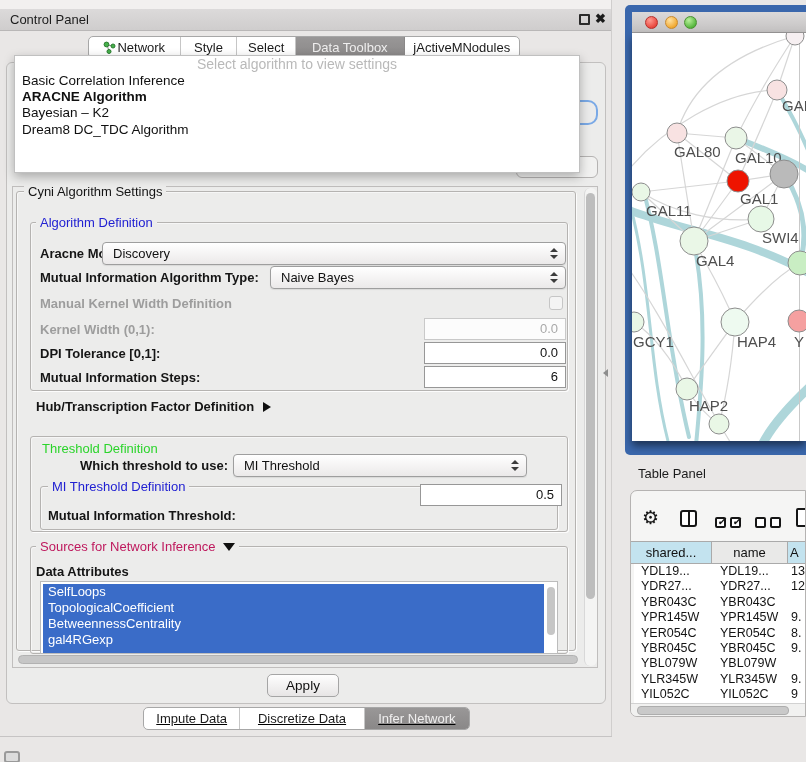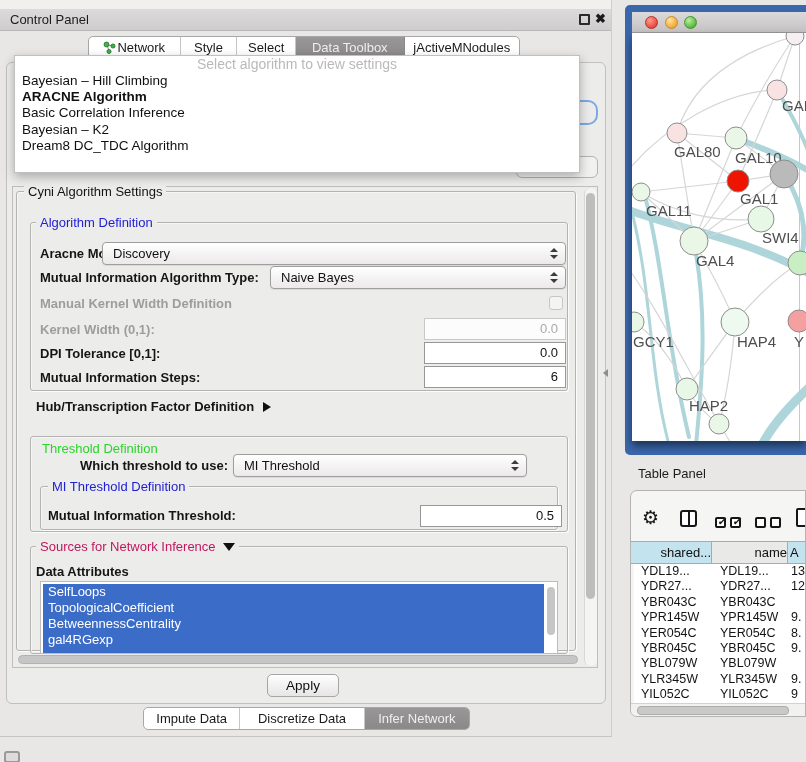--- a/index.html
+++ b/index.html
@@ -18,21 +18,21 @@
   .win-bottom { left:0; top:736px; width:612px; height:1px; background:#c6c4c4; }
 
   .cp-body { left:6px; top:62px; width:600px; height:642px; background:#ececeb; border:1px solid #c2c0bf; border-radius:6px; }
 
   
   .seg { display:flex; background:#fff; border:1px solid #a7a7a7; border-radius:5px; overflow:hidden; }
   .seg > div { display:flex; align-items:center; justify-content:center; gap:1px; font-size:13px; color:#1a1a1a; border-right:1px solid #c6c6c6; }
   .seg > div:last-child { border-right:none; }
   .seg > div.sel { background:linear-gradient(#999797,#8a8888); color:#f0efef; border-right-color:#8a8888; }
   .top-tabs { left:88px; top:36px; width:432px; height:23px; z-index:8; }
-  .bottom-tabs { left:143px; top:707px; width:327px; height:23px; }
+  .bottom-tabs { left:143px; top:707px; width:327px; height:23px;text-decoration:underline; }
 
   
   .popup { left:14px; top:55px; width:566px; height:118px; background:#fff; border:1px solid #c0c0c0; box-shadow:0 4px 10px rgba(0,0,0,.28); z-index:30; }
   .pp-ph { height:17px; line-height:17px; text-align:center; color:#b9b9b9; font-size:14px; }
   .pp-item { height:16.2px; line-height:16.2px; padding-left:7px; font-size:13.5px; color:#101010; white-space:nowrap; }
   .pp-item.hl { font-weight:bold; }
 
   .focus-sliver { left:560px; top:100px; width:38px; height:25px; border:2px solid #7aa9e6; border-radius:0 10px 10px 0; background:#ebebeb; z-index:20; }
   .gray-sliver { left:516px; top:156px; width:82px; height:22px; border:1px solid #b5b3b2; border-radius:6px; background:#f1f1f0; z-index:20; }
 
@@ -86,21 +86,21 @@
   .tp-title { left:638px; top:466px; font-size:13px; color:#1c1c1c; }
   .tp-box { left:630px; top:490px; width:176px; height:227px; background:#f5f5f4; border:1px solid #b5b3b2; border-radius:7px 0 0 7px; overflow:hidden; }
   .gear { position:absolute; left:11px; top:17px; font-size:19px; color:#161616; line-height:1; }
   .spliticon { position:absolute; left:49px; top:19px; width:17px; height:17px; border:2px solid #161616; border-radius:3px; background:#fff; }
   .spliticon::after { content:""; position:absolute; left:50%; top:0; bottom:0; width:2px; background:#161616; margin-left:-1px; }
   .cbpair { position:absolute; top:23px; }
   .cbx { display:inline-block; width:11px; height:11px; border:2px solid #161616; border-radius:2px; margin-right:4px; position:relative; background:#fff; }
   .cbx.chk::after { content:"✓"; position:absolute; left:0; top:-4px; font-size:11px; font-weight:bold; color:#161616; }
   .docicon { position:absolute; left:165px; top:17px; width:14px; height:19px; border:2px solid #161616; border-radius:2px; background:#fff; }
   .thead { position:absolute; left:0; top:50px; width:176px; height:23px; display:flex; border-top:1px solid #aaa; border-bottom:1px solid #aaa; }
-  .th { font-size:13px; color:#111; text-align:right; line-height:21px; border-right:1px solid #aaa; overflow:hidden; white-space:nowrap; }
+  .th { font-size:13px; color:#111; text-align:center; line-height:21px; border-right:1px solid #aaa; overflow:hidden; white-space:nowrap; }
   .th.b { background:#c3e3ef; } .th.g { background:#e9e9e8; }
   .tbody { position:absolute; left:3px; top:73px; width:173px; height:139px; background:#fff; overflow:hidden; }
   .trow { display:flex; height:15.4px; line-height:15.4px; }
   .tcell { font-size:12.5px; color:#141414; white-space:nowrap; overflow:hidden; }
   .ct0 { width:78px; padding-left:7px; }
   .ct1 { width:76px; padding-left:8px; }
   .ct2 { width:19px; padding-left:3px; }
   .tp-htrack { position:absolute; left:0; top:212px; width:176px; height:13px; background:#f1f1f0; border-top:1px solid #d2d2d2; }
   .tp-hthumb { position:absolute; left:6px; top:2px; width:152px; height:9px; background:#c9c9c9; border:1px solid #adadad; border-radius:4px; }
 </style>
@@ -143,23 +143,22 @@
     <div style="width:115px">
         <span>jActiveMNodules</span>
       </div>
   </div>
 
   <div class="abs focus-sliver"></div>
   <div class="abs gray-sliver"></div>
 
   <div class="abs popup">
     <div class="pp-ph">Select algorithm to view settings</div>
-    <div class="pp-item">Bayesian – Hill Climbing</div>
+    <div class="pp-item">Basic Correlation Inference</div>
     <div class="pp-item hl">ARACNE Algorithm</div>
-    <div class="pp-item">Basic Correlation Inference</div>
     <div class="pp-item">Bayesian – K2</div>
     <div class="pp-item">Dream8 DC_TDC Algorithm</div>
   </div>
 
   <div class="abs scrollpane"></div>
   <div class="abs vtrack"></div>
   <div class="abs vthumb"></div>
 
   <div class="abs gbox" style="left:16px;top:191px;width:560px;height:460px;"></div>
   <span class="gtitle" style="left:24px;top:184px;">Cyni Algorithm Settings</span>
@@ -210,21 +209,21 @@
     <span>MI Threshold</span>
     <span class="updown">
         <i class="u"></i>
         <i class="d"></i>
       </span>
   </div>
 
   <div class="abs gbox" style="left:40px;top:486px;width:518px;height:44px;"></div>
   <span class="gtitle blue" style="left:48px;top:479px;">MI Threshold Definition</span>
   <span class="lbl" style="left:48px;top:508px;">Mutual Information Threshold:</span>
-  <div class="field" style="left:420px;top:505px;width:142px;height:22px;">0.5</div>
+  <div class="field" style="left:420px;top:484px;width:142px;height:22px;">0.5</div>
 
   <div class="abs gbox" style="left:30px;top:546px;width:538px;height:108px;"></div>
   <div class="abs" style="left:36px;top:539px;display:flex;align-items:center;gap:7px;background:#ececeb;padding:0 4px;">
     <span style="font-size:13px;color:#be185d;white-space:nowrap;">Sources for Network Inference</span>
     <span class="tri-d"></span>
   </div>
   <span class="lbl" style="left:36px;top:564px;">Data Attributes</span>
 
   <div class="abs attr-list">
     <div style="height:2px;"></div>

